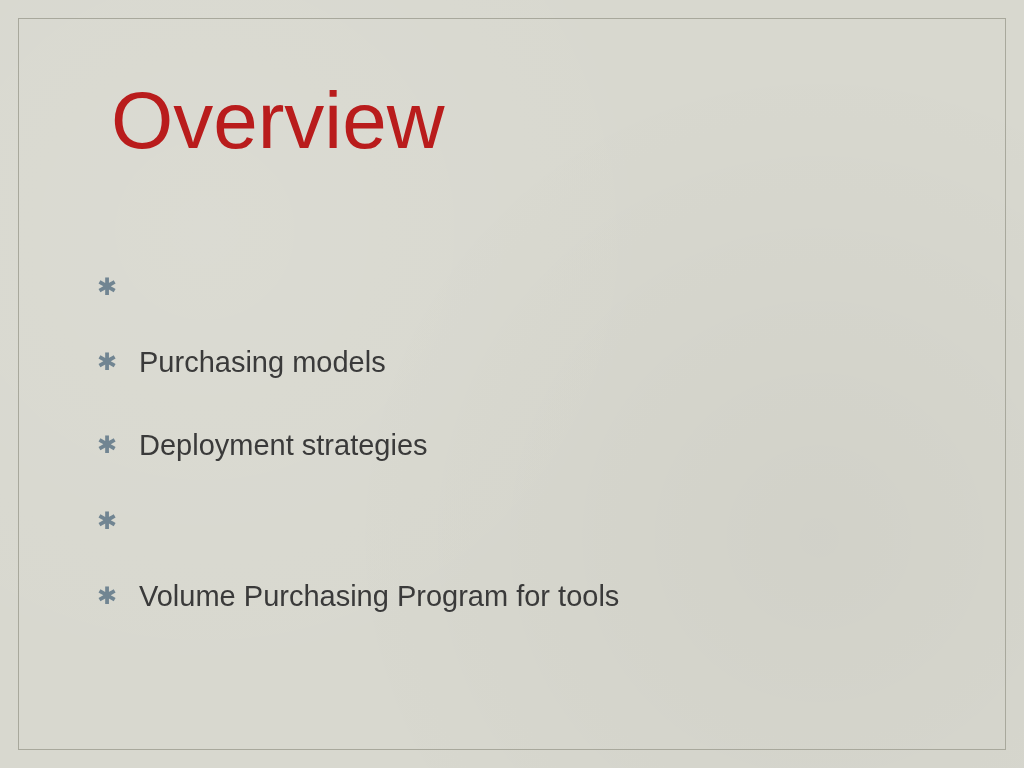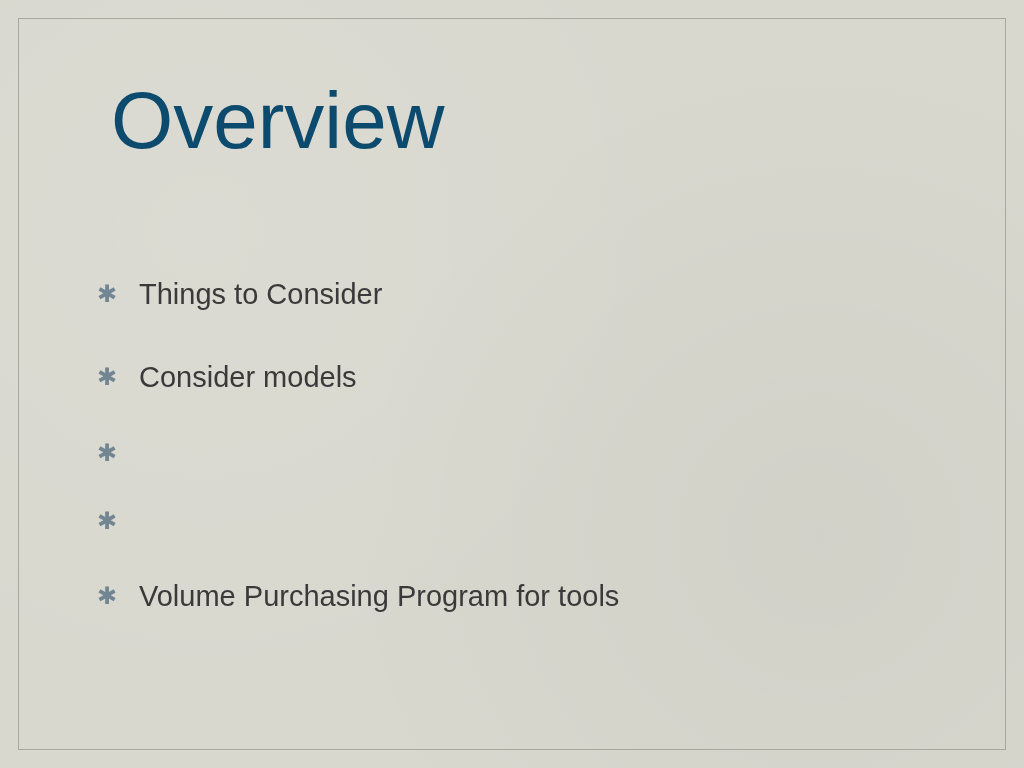--- a/index.html
+++ b/index.html
@@ -30,21 +30,21 @@
       padding: 0;
     }
 
     .slide-content {
       padding: 56px 70px 40px 70px;
     }
 
     .slide-title {
       font-size: 80px;
       font-weight: 400;
-      color: #0c4a6e;
+      color: #b91c1c;
       letter-spacing: 0px;
       margin-bottom: 110px;
       margin-left: 22px;
     }
 
     .bullet-list {
       list-style: none;
       padding-left: 8px;
     }
 
@@ -76,28 +76,28 @@
   </style>
 </head>
 <body>
 
 <div class="slide-frame">
   <div class="slide-content">
     <h1 class="slide-title">Overview</h1>
     <ul class="bullet-list">
       <li class="bullet-item">
         <span class="bullet-icon">✱</span>
-        <span class="bullet-text">Things to Consider</span>
       </li>
       <li class="bullet-item">
         <span class="bullet-icon">✱</span>
-        <span class="bullet-text">Consider models</span>
+        <span class="bullet-text">Purchasing models</span>
       </li>
       <li class="bullet-item">
         <span class="bullet-icon">✱</span>
+        <span class="bullet-text">Deployment strategies</span>
       </li>
       <li class="bullet-item">
         <span class="bullet-icon">✱</span>
       </li>
       <li class="bullet-item">
         <span class="bullet-icon">✱</span>
         <span class="bullet-text">Volume Purchasing Program for tools</span>
       </li>
     </ul>
   </div>

